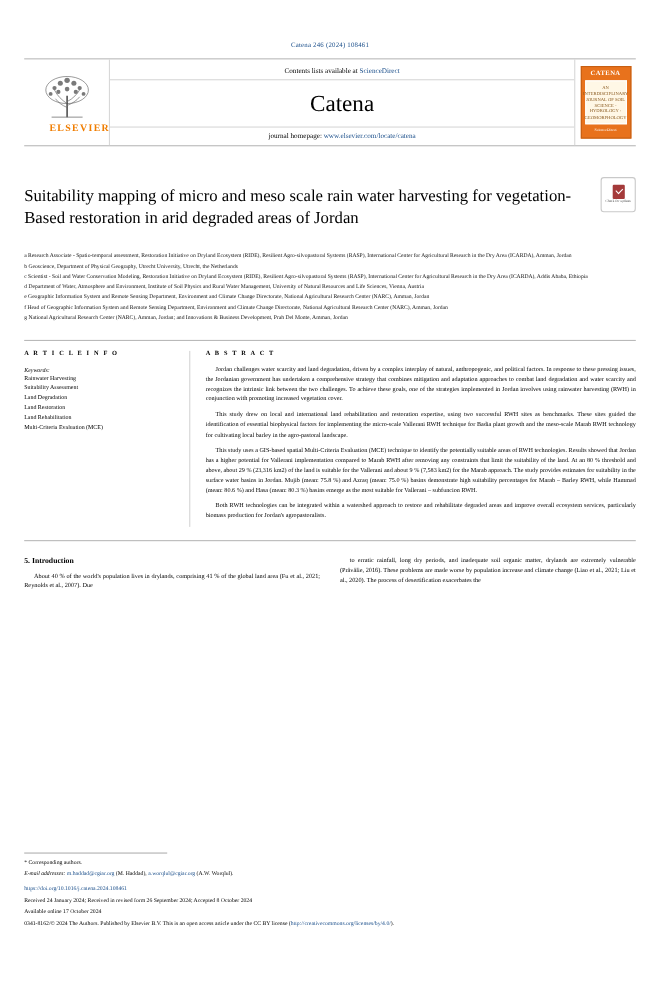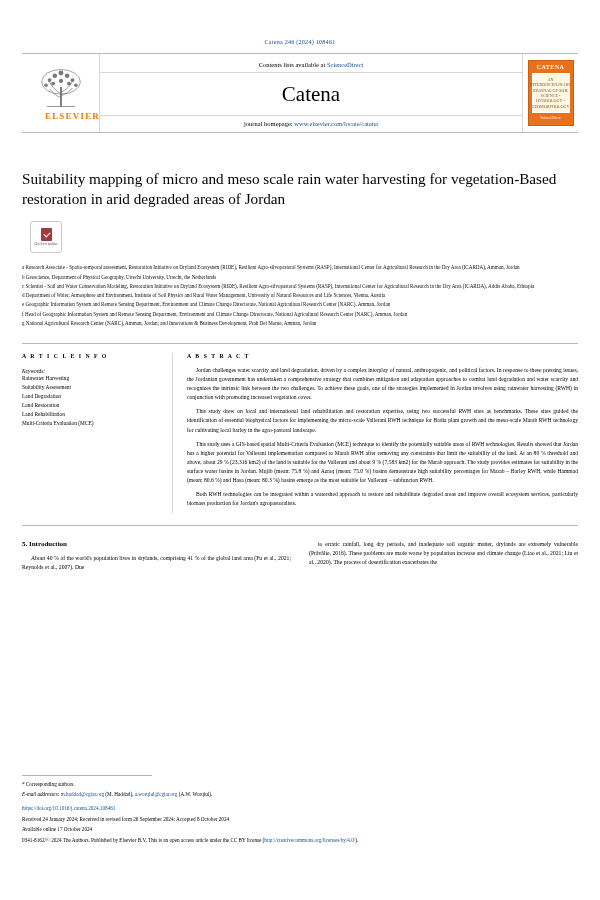--- a/index.html
+++ b/index.html
@@ -102,21 +102,21 @@
     margin-top:3px;
     width:38px;height:40px;background:#fff7e6;border:1px solid #fff;
     display:flex;align-items:center;justify-content:center;
     font-size:4.2px;color:#8a5a20;text-align:center;line-height:1.3;
     padding:2px;box-sizing:border-box;
   }
   .cover-foot{font-size:3.6px;color:#fff;margin-top:3px;}
 
   
   .title-row{
-    display:flex;align-items:flex-start;margin-top:26px;flex-direction:column;
+    display:flex;align-items:flex-start;margin-top:26px;
   }
   .title{
     flex:1;
     font-size:15.2px;
     line-height:1.32;
     font-weight:normal;
     font-family:"Liberation Serif",serif;
   }
   .crossmark{
     width:30px;height:30px;border:1px solid #c9c9c9;border-radius:3px;

